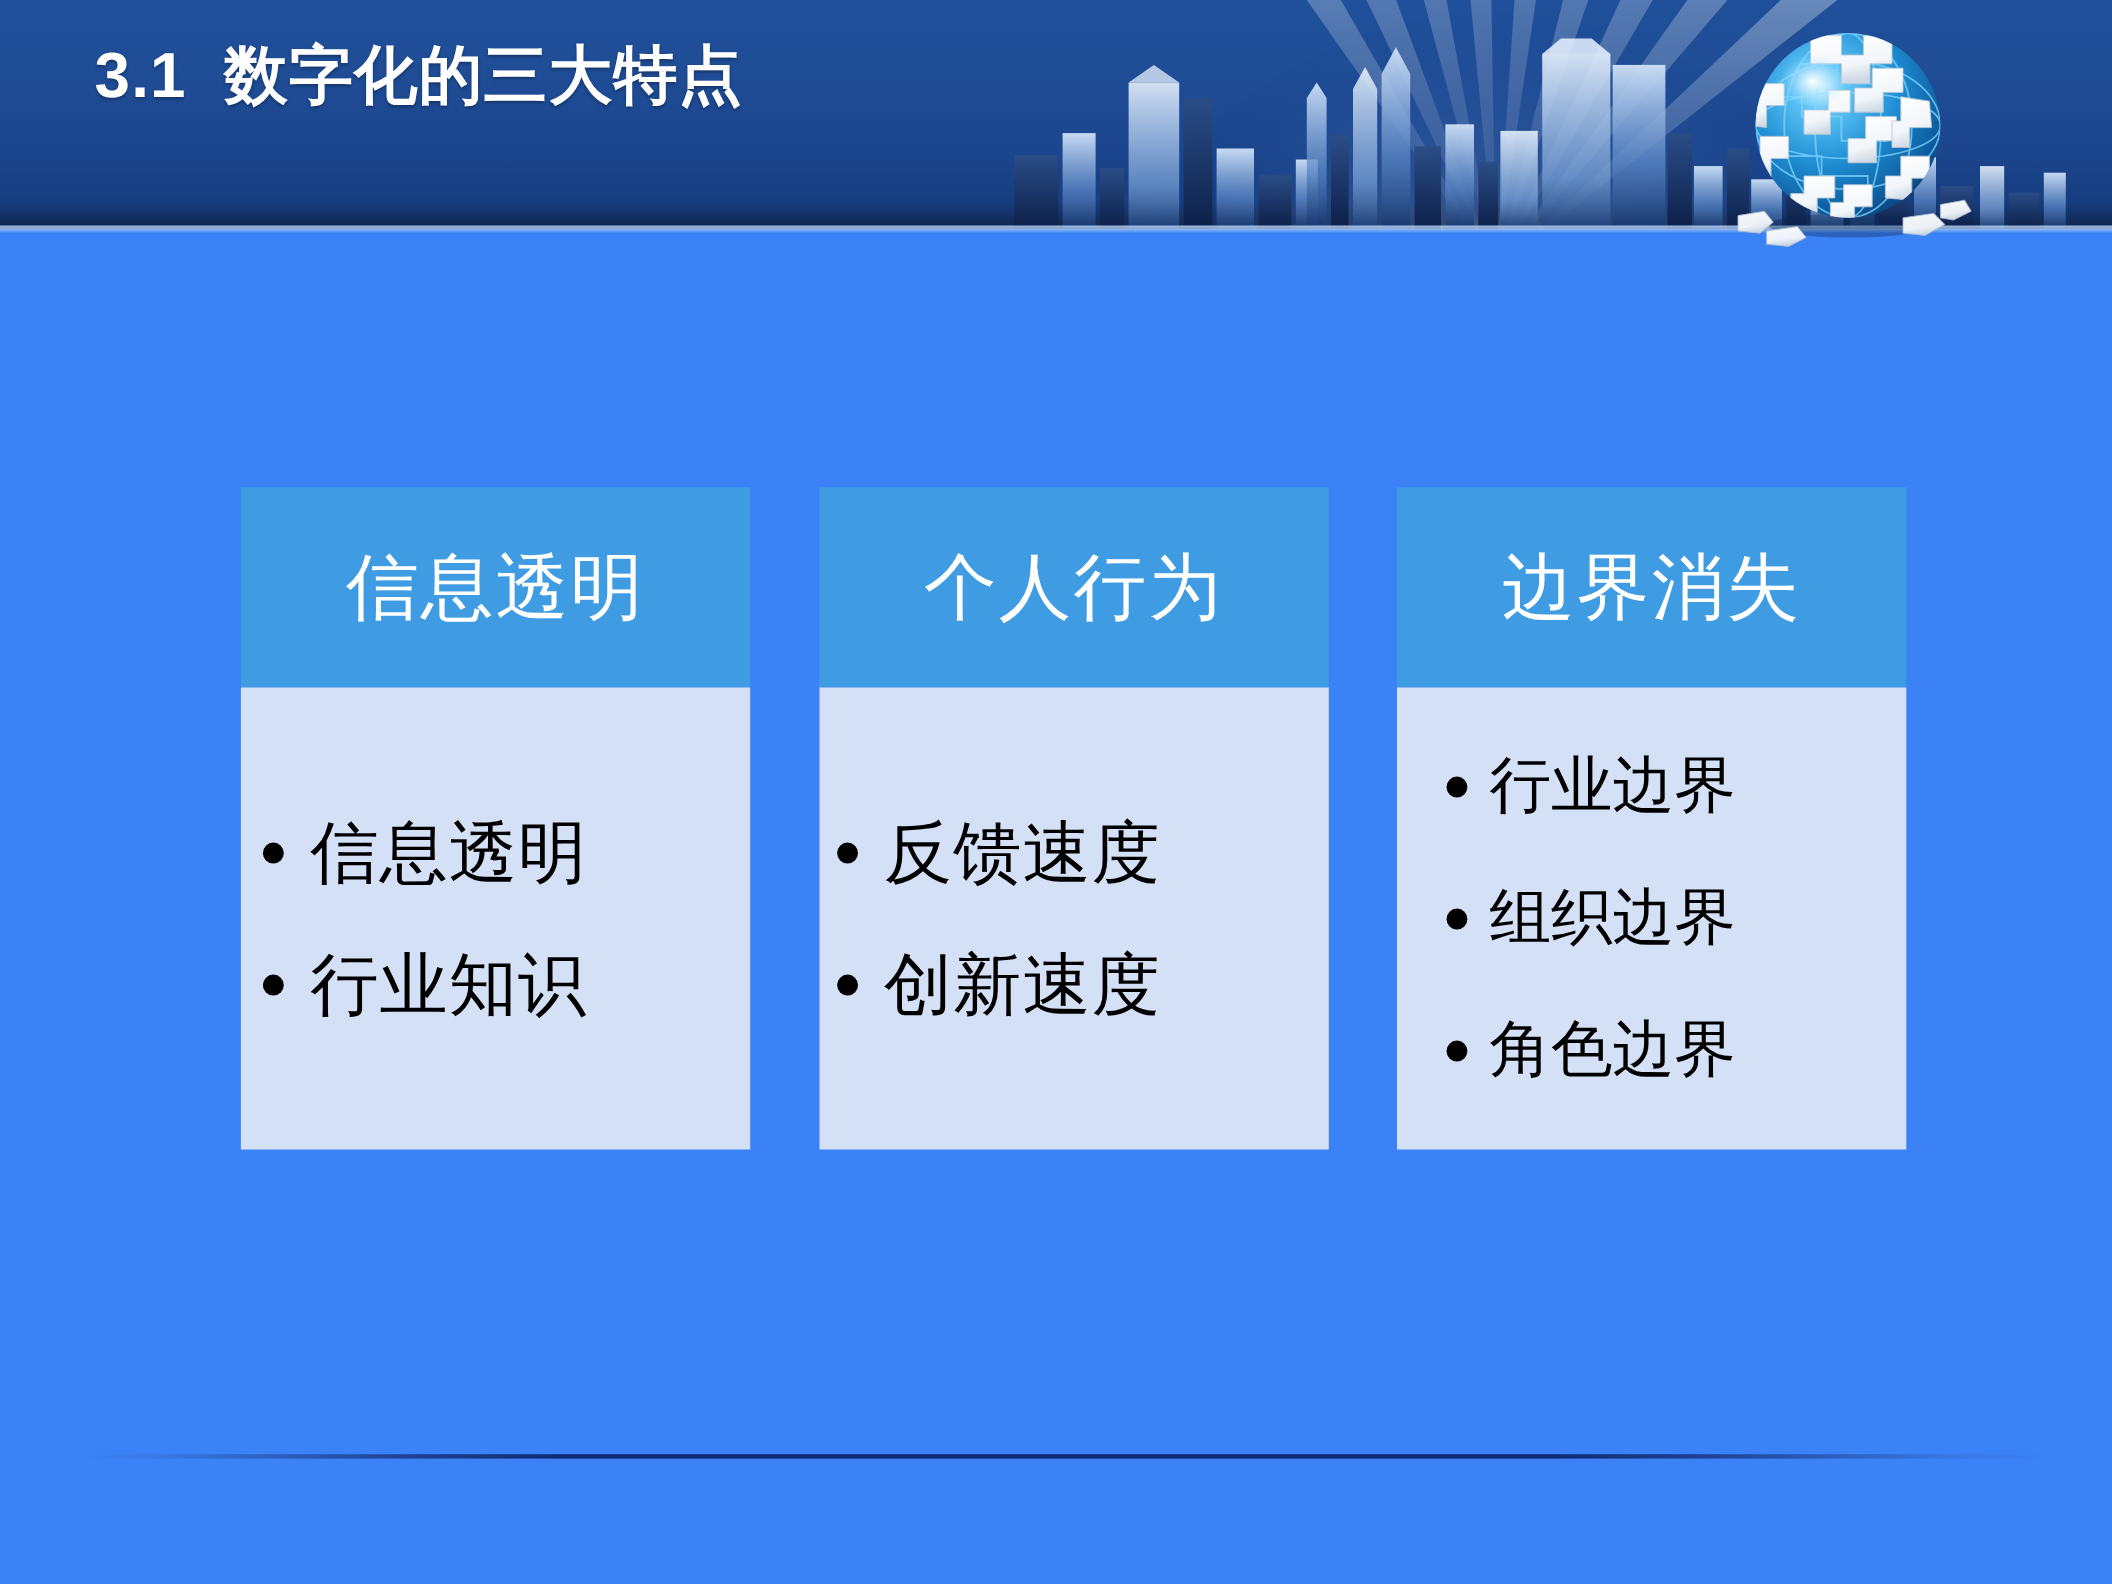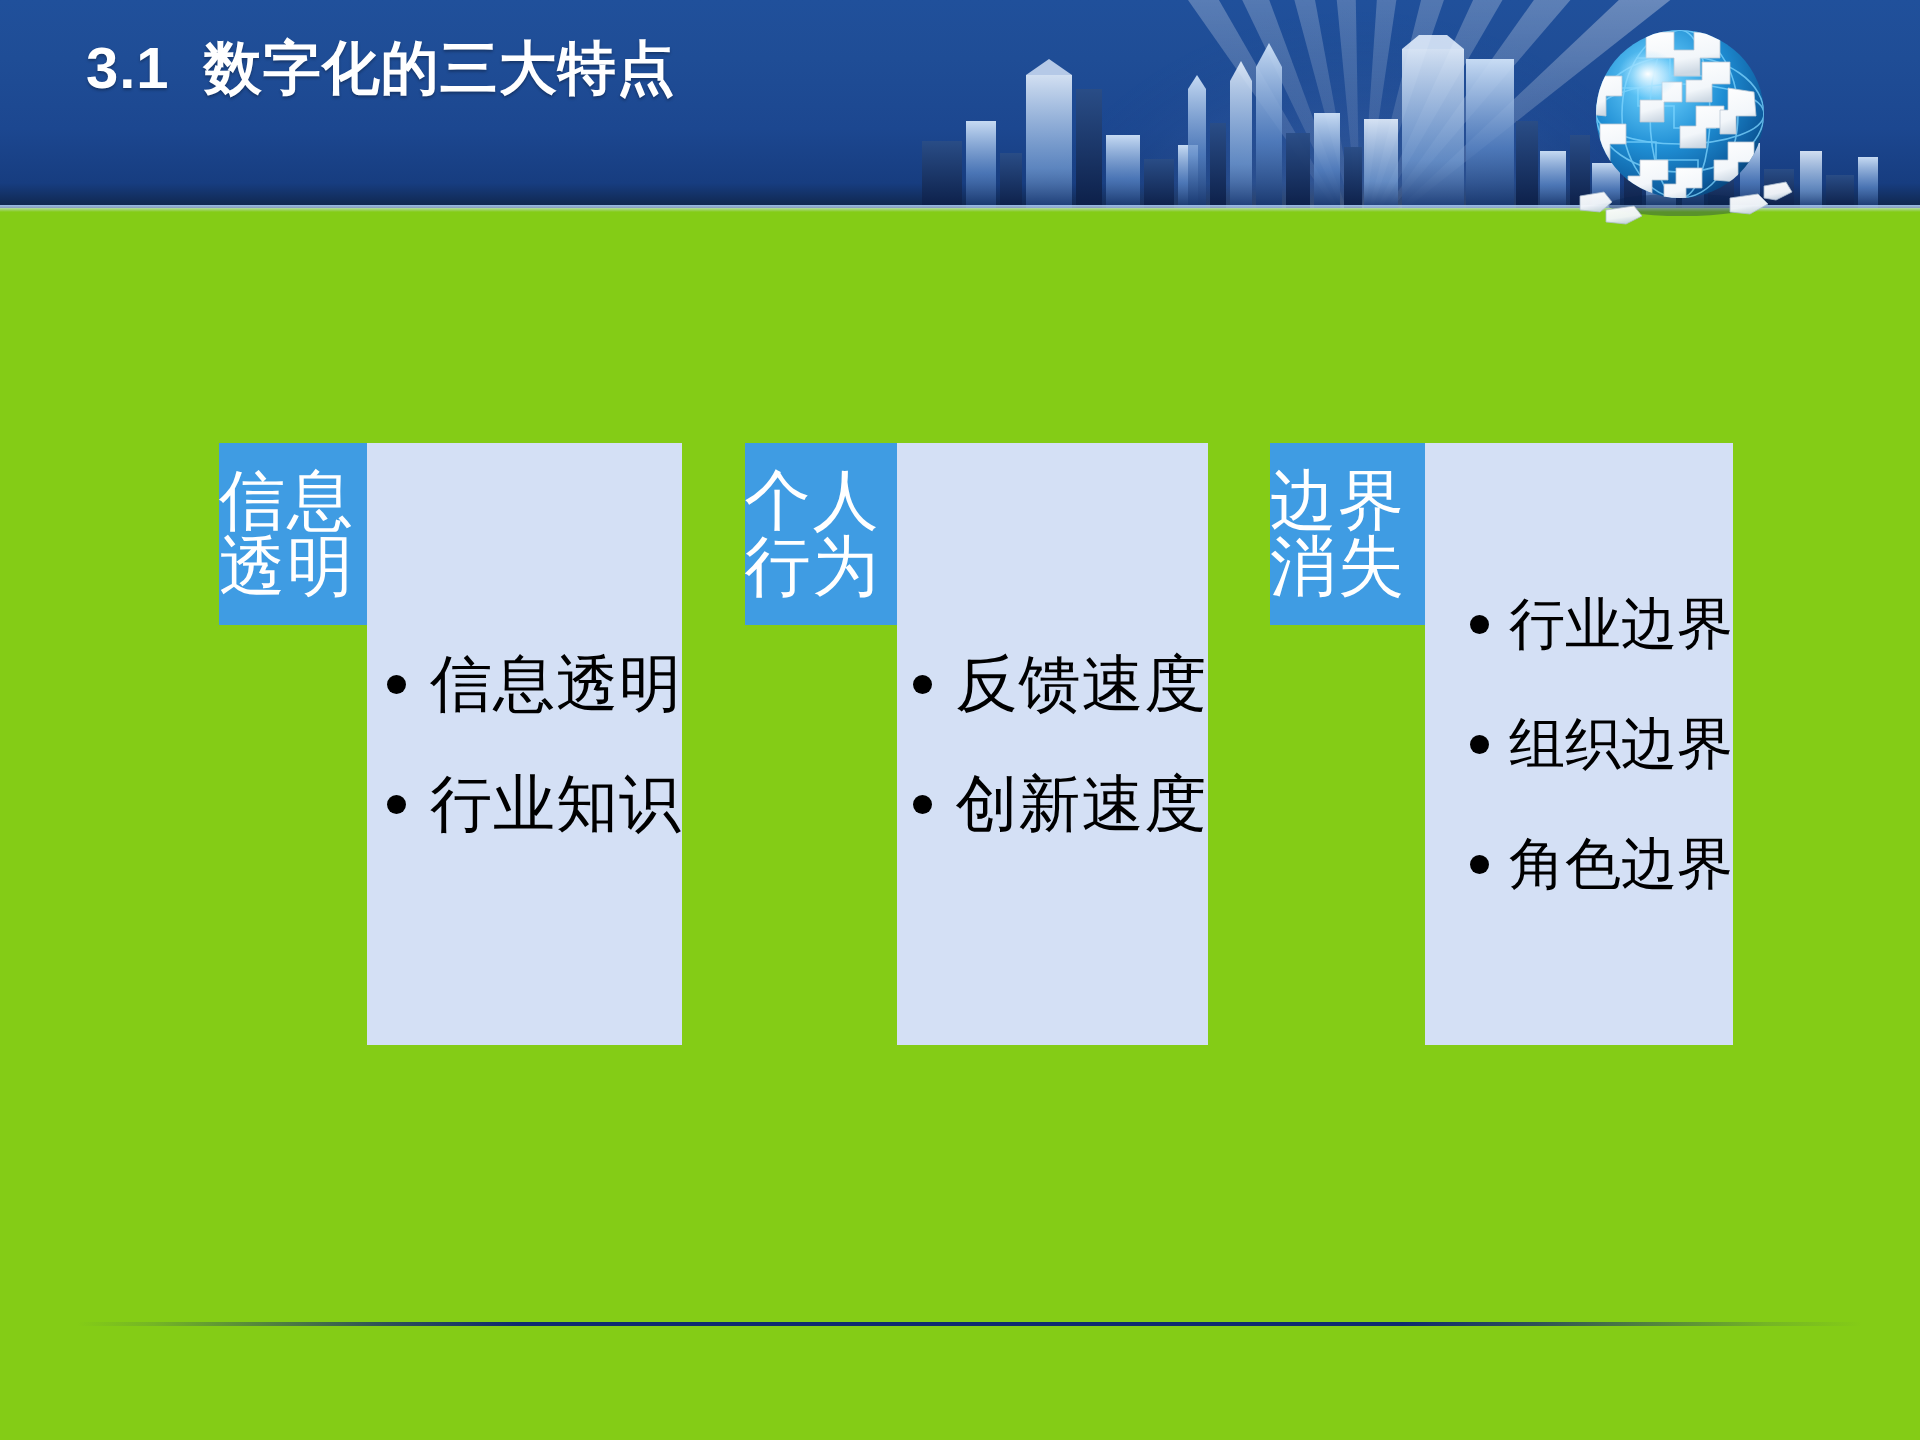--- a/index.html
+++ b/index.html
@@ -12,21 +12,21 @@
     height: 1440px;
     position: relative;
     overflow: hidden;
     font-family: "Liberation Sans", "DejaVu Sans", sans-serif;
   }
 
   
   .slide {
     position: absolute;
     inset: 0;
-    background: #84cc16;
+    background: #3b82f6;
   }
 
   
   .banner {
     position: absolute;
     left: 0;
     top: 0;
     width: 1920px;
     height: 208px;
     background: linear-gradient(180deg,
@@ -101,20 +101,21 @@
     left: 219px;
     top: 443px;
     width: 1514px;
     height: 602px;
     display: flex;
     justify-content: space-between;
   }
   .col {
     width: 463px;
     display: flex;
+    flex-direction: column;
   }
   .col-header {
     height: 182px;
     background: #3f9ce3;
     display: flex;
     align-items: center;
     justify-content: center;
     color: #ffffff;
     font-size: 66px;
     line-height: 1;

